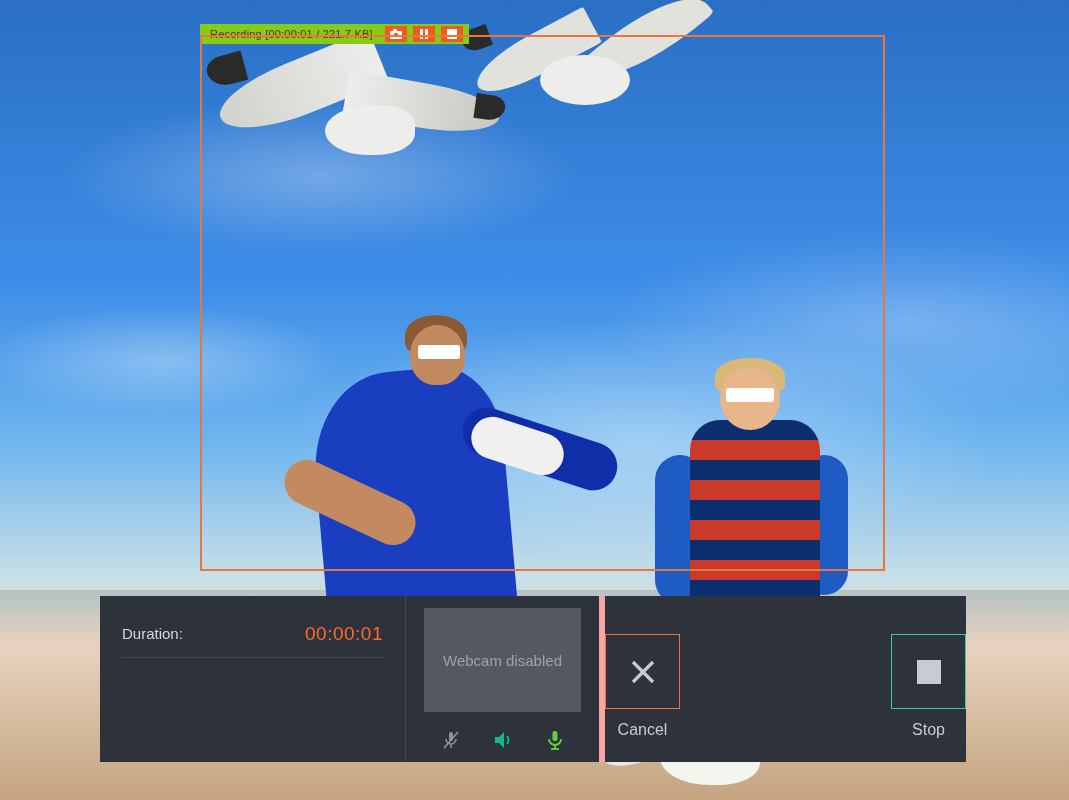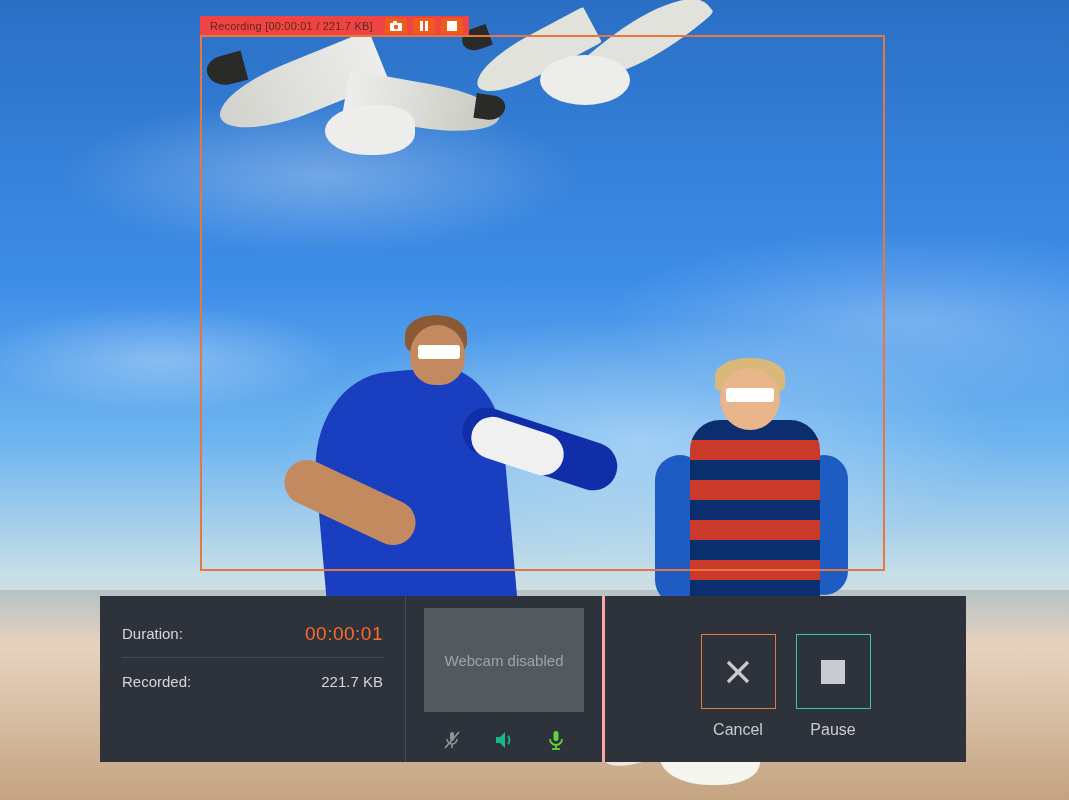--- a/index.html
+++ b/index.html
@@ -71,23 +71,23 @@
       left: 200px;
       top: 35px;
       width: 685px;
       height: 536px;
       border: 2px solid #e8763f;
       box-sizing: border-box;
     }
     .rec-bar {
       position: absolute;
       left: 200px;
-      top: 16px;
+      top: 24px;
       height: 20px;
-      background: #ef4444;
+      background: #84cc16;
       display: flex;
       align-items: center;
       padding: 0 6px 0 10px;
       gap: 6px;
     }
     .rec-bar-text {
       color: #63271e;
       font-size: 11px;
       font-weight: 500;
       letter-spacing: 0.2px;
@@ -132,21 +132,21 @@
       height: 48px;
       border-bottom: 1px solid #444a53;
       margin-bottom: 6px;
     }
     .stats .label { color: #d3d6da; }
     .stats .value-orange { color: #ff6a2b; font-size: 19px; font-weight: 500; letter-spacing: 0.5px; }
     .stats .value { color: #d0d3d7; }
     .webcam-col {
       width: 200px;
       border-left: 1px solid #444a53;
-      border-right: 3px solid #fca5a5;
+      border-right: 6px solid #fca5a5;
       display: flex;
       flex-direction: column;
     }
     .webcam-box {
       flex: 1;
       margin: 12px 18px 6px 18px;
       background: #54595f;
       display: flex;
       align-items: center;
       justify-content: center;
@@ -160,21 +160,21 @@
       display: flex;
       align-items: center;
       justify-content: center;
       gap: 30px;
     }
     .wc-icon { width: 22px; height: 22px; display:flex; align-items:center; justify-content:center; cursor:pointer; }
     .buttons {
       flex: 1;
       display: flex;
       align-items: center;
-      justify-content: center;
+      justify-content: space-between;
       gap: 20px;
       padding-top: 15px;
     }
     .action {
       display: flex;
       flex-direction: column;
       align-items: center;
       gap: 12px;
     }
     .action .box {
@@ -254,24 +254,20 @@
 </div>
 
 <div class="rec-frame"></div>
 
 <div class="panel">
   <div class="stats">
     <div class="row duration-row">
       <span class="label">Duration:</span>
       <span class="value-orange">00:00:01</span>
     </div>
-    <div class="row">
-      <span class="label">Recorded:</span>
-      <span class="value">221.7 KB</span>
-    </div>
   </div>
 
   <div class="webcam-col">
     <div class="webcam-box">
       <span>Webcam disabled</span>
     </div>
     <div class="webcam-icons">
       <div class="wc-icon">
         <svg width="20" height="20" viewBox="0 0 20 20">
           <rect x="8" y="2" width="4" height="9" rx="2" fill="#8e9398"></rect>
@@ -306,16 +302,16 @@
         </svg>
       </div>
       <span class="alabel">Cancel</span>
     </div>
     <div class="action">
       <div class="box">
         <svg width="26" height="26" viewBox="0 0 26 26">
           <rect x="1" y="1" width="24" height="24" fill="#c8ccd1"></rect>
         </svg>
       </div>
-      <span class="alabel">Pause</span>
+      <span class="alabel">Stop</span>
     </div>
   </div>
 </div>
 
 </body></html>

